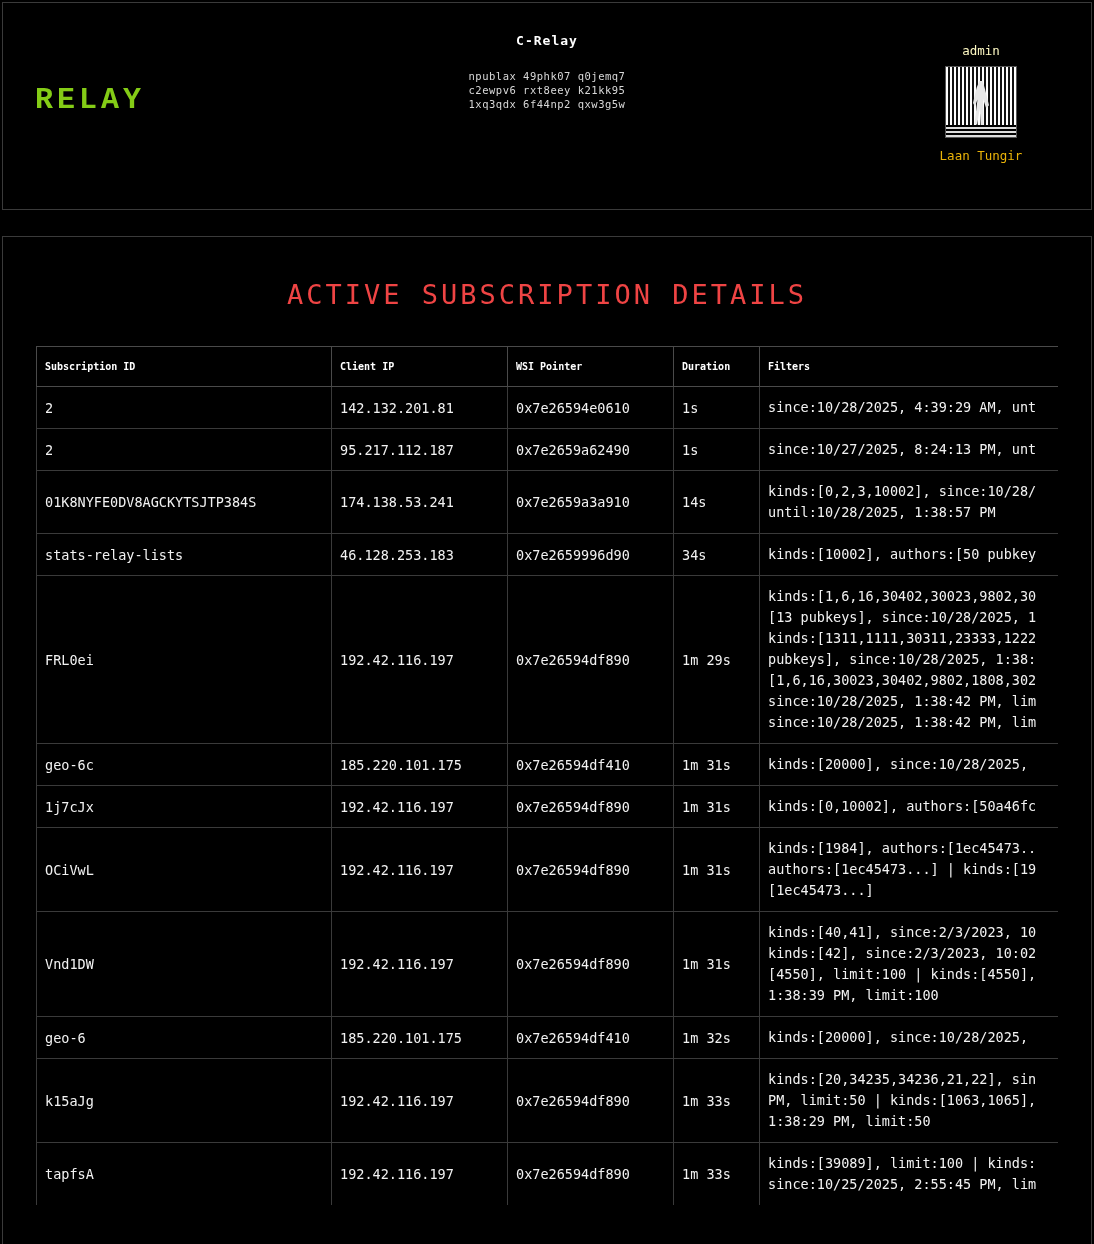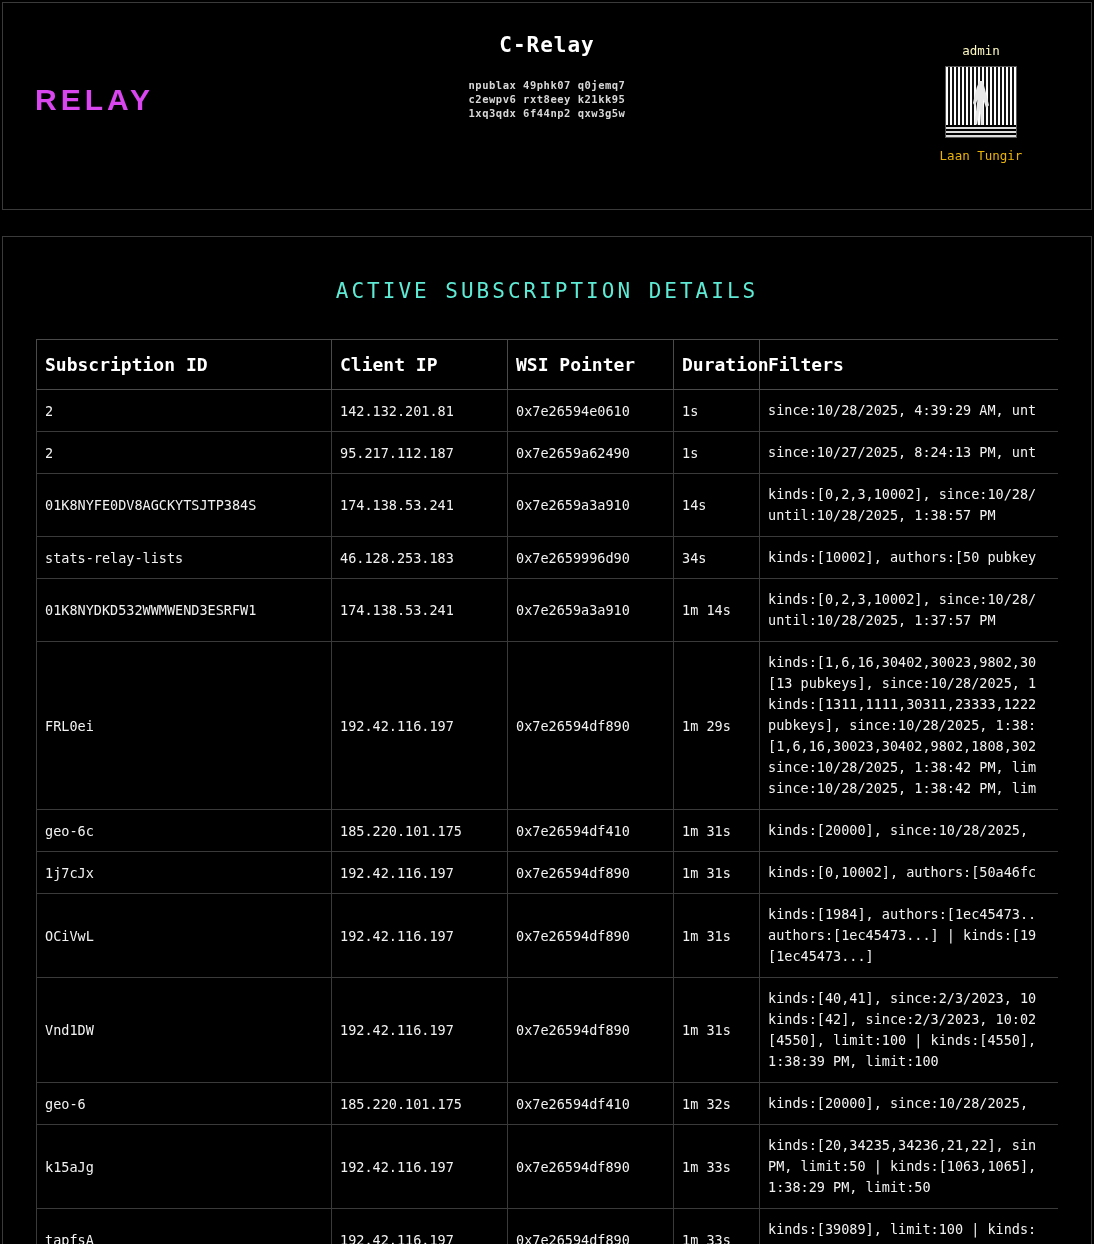--- a/index.html
+++ b/index.html
@@ -25,52 +25,52 @@
     border: 1px solid #3a3a3a;
     background: #000;
   }
   .brand {
     position: absolute;
     left: 32px;
     top: 80px;
     font-size: 30px;
     letter-spacing: 4px;
     font-weight: bold;
-    color: #d946ef;
-    font-family: Liberation Sans, sans-serif;
+    color: #84cc16;
+    font-family: Liberation Mono, monospace;
   }
   .center-block {
     position: absolute;
     left: 50%;
     transform: translateX(-50%);
     top: 30px;
     width: 340px;
     text-align: center;
   }
   .app-title {
-    font-size: 21px;
+    font-size: 13px;
     font-weight: bold;
     letter-spacing: 1px;
     margin: 0 0 21px 0;
   }
   .app-sub {
     font-size: 12.5px;
     line-height: 16px;
     color: #e6e6e6;
     width: 218px;
     margin: 0 auto;
   }
   .npub {
     margin-top: 12px;
     font-size: 10.5px;
     line-height: 14px;
     color: #d8d8d8;
     letter-spacing: 0.5px;
   }
-  .npub div { white-space: pre; font-weight: bold; }
+  .npub div { white-space: pre; }
 
   .admin-block {
     position: absolute;
     right: 50px;
     top: 40px;
     width: 120px;
     text-align: center;
   }
   .admin-label { font-size: 12.5px; color: #fef9c3; margin-bottom: 8px; }
   .avatar {
@@ -105,24 +105,24 @@
   
   .panel {
     margin: 26px 2px 0 2px;
     border: 1px solid #3a3a3a;
     background: #000;
     min-height: 1010px;
     padding: 0 0 4px 0;
   }
   .panel-title {
     text-align: center;
-    font-size: 21px;
+    font-size: 27px;
     letter-spacing: 3px;
     margin: 42px 0 36px 0;
-    color: #5eead4;
+    color: #ef4444;
   }
 
   .table-wrap {
     margin: 0 33px;
     overflow: hidden;
   }
   table.subs {
     border-collapse: collapse;
     width: 1028px;
     table-layout: fixed;
@@ -130,21 +130,21 @@
   }
   table.subs col.c-id    { width: 295px; }
   table.subs col.c-ip    { width: 176px; }
   table.subs col.c-wsi   { width: 166px; }
   table.subs col.c-dur   { width: 86px; }
   table.subs col.c-filt  { width: 305px; }
 
   table.subs th {
     text-align: left;
     font-weight: bold;
-    font-size: 18px;
+    font-size: 10px;
     padding: 14px 8px 14px 8px;
     border-bottom: 1px solid #4a4a4a;
     border-right: 1px solid #4a4a4a;
     border-top: 1px solid #4a4a4a;
     color: #ffffff;
     white-space: nowrap;
   }
   table.subs th:first-child { border-left: 1px solid #4a4a4a; }
   table.subs th:last-child { border-right: 1px solid #4a4a4a; }
 
@@ -253,30 +253,20 @@
           <tr>
             <td>stats-relay-lists</td>
             <td>46.128.253.183</td>
             <td>0x7e2659996d90</td>
             <td class="dur">34s</td>
             <td class="filters">
               <div class="fline">kinds:[10002], authors:[50 pubkey</div>
             </td>
           </tr>
           <tr>
-            <td>01K8NYDKD532WWMWEND3ESRFW1</td>
-            <td>174.138.53.241</td>
-            <td>0x7e2659a3a910</td>
-            <td class="dur">1m 14s</td>
-            <td class="filters">
-              <div class="fline">kinds:[0,2,3,10002], since:10/28/</div>
-              <div class="fline">until:10/28/2025, 1:37:57 PM</div>
-            </td>
-          </tr>
-          <tr>
             <td>FRL0ei</td>
             <td>192.42.116.197</td>
             <td>0x7e26594df890</td>
             <td class="dur">1m 29s</td>
             <td class="filters">
               <div class="fline">kinds:[1,6,16,30402,30023,9802,30</div>
               <div class="fline">[13 pubkeys], since:10/28/2025, 1</div>
               <div class="fline">kinds:[1311,1111,30311,23333,1222</div>
               <div class="fline">pubkeys], since:10/28/2025, 1:38:</div>
               <div class="fline">[1,6,16,30023,30402,9802,1808,302</div>

